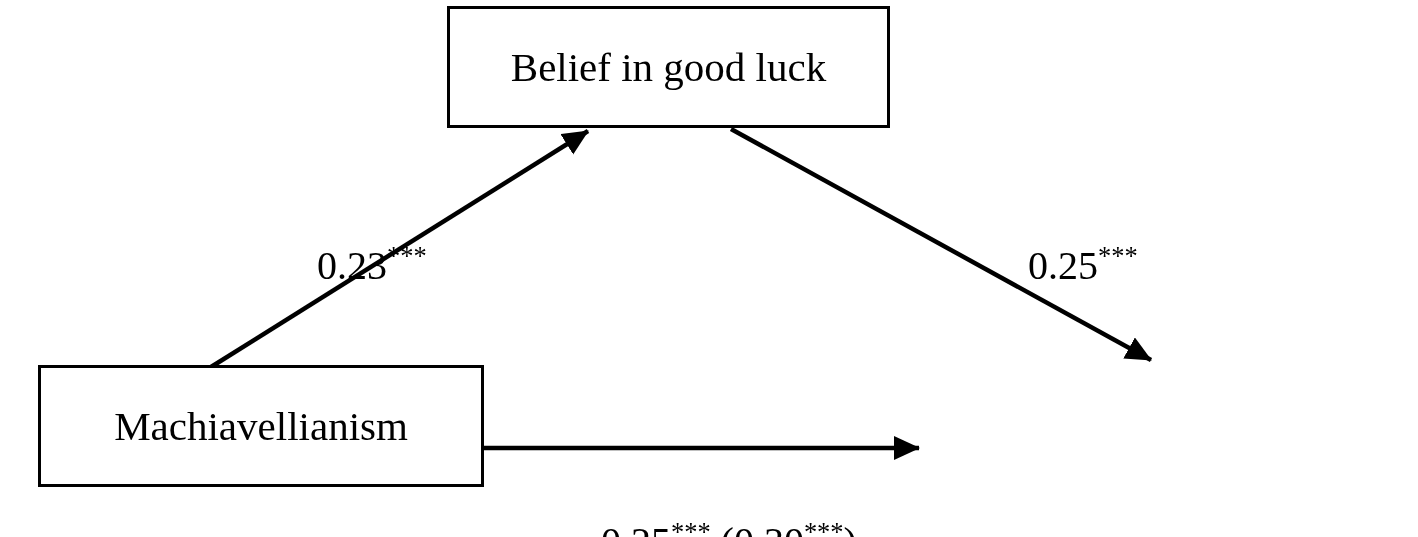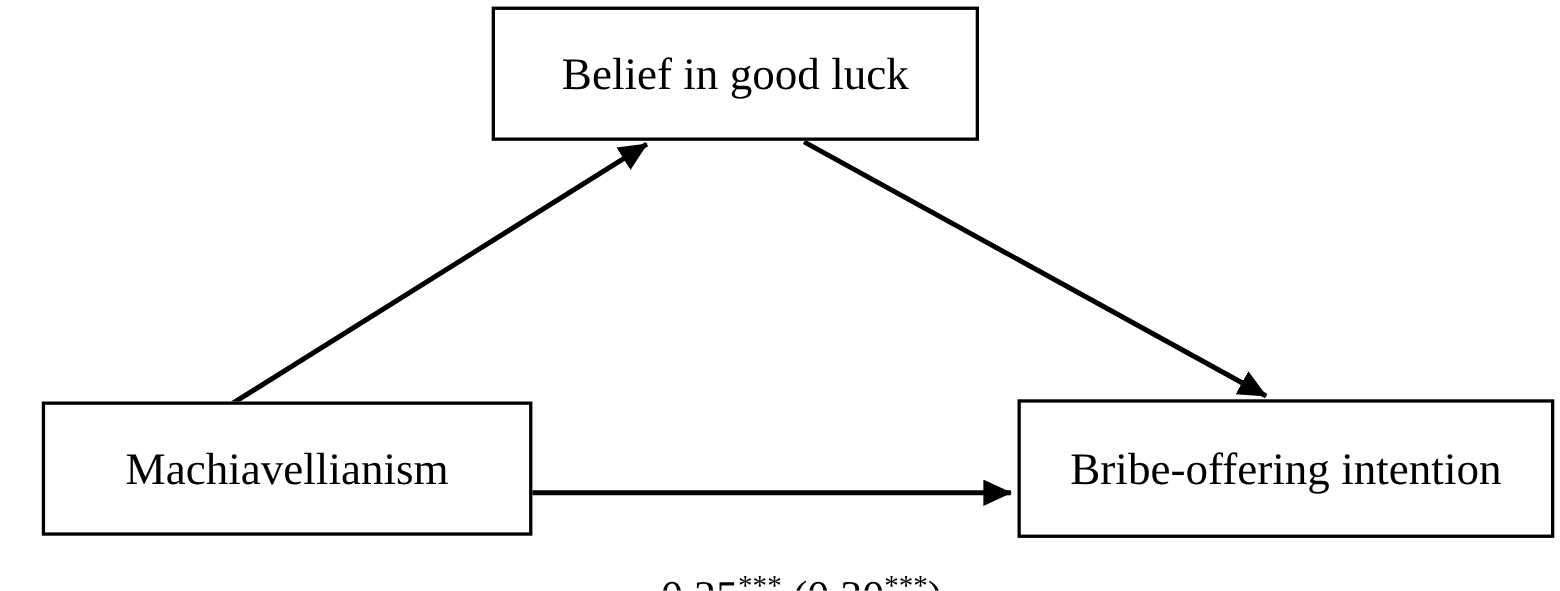--- a/index.html
+++ b/index.html
@@ -69,23 +69,26 @@
   </svg>
 
   <div class="node node-mediator">
     <span>Belief in good luck</span>
   </div>
 
   <div class="node node-predictor">
     <span>Machiavellianism</span>
   </div>
 
-  <div class="node node-outcome">
-    <span>Bribe-offering intention</span>
+
+  <div class="path-label label-a">
+    <span>0.23</span><sup>***</sup>
   </div>
 
-
+  <div class="path-label label-b">
+    <span>0.25</span><sup>***</sup>
+  </div>
 
   <div class="path-label label-c">
     <span>0.25</span><sup>***</sup><span> (</span><span>0.30</span><sup>***</sup><span>)</span>
   </div>
 
 </div>
 
 </body></html>

